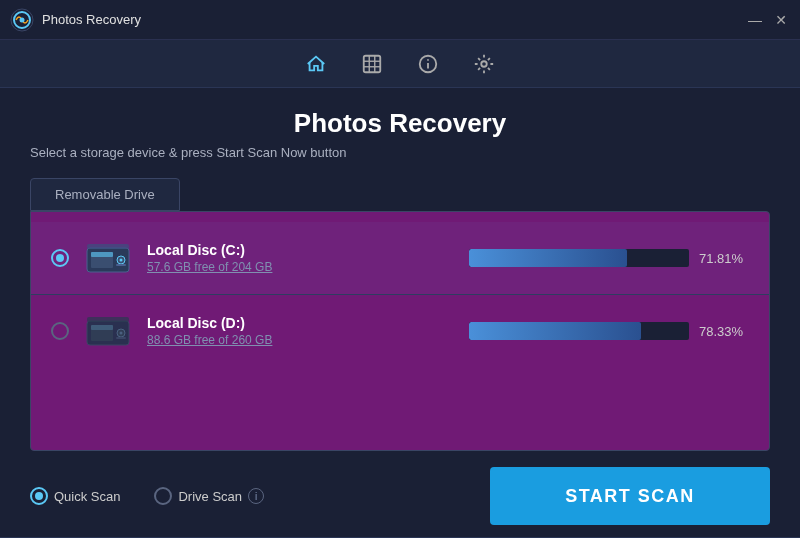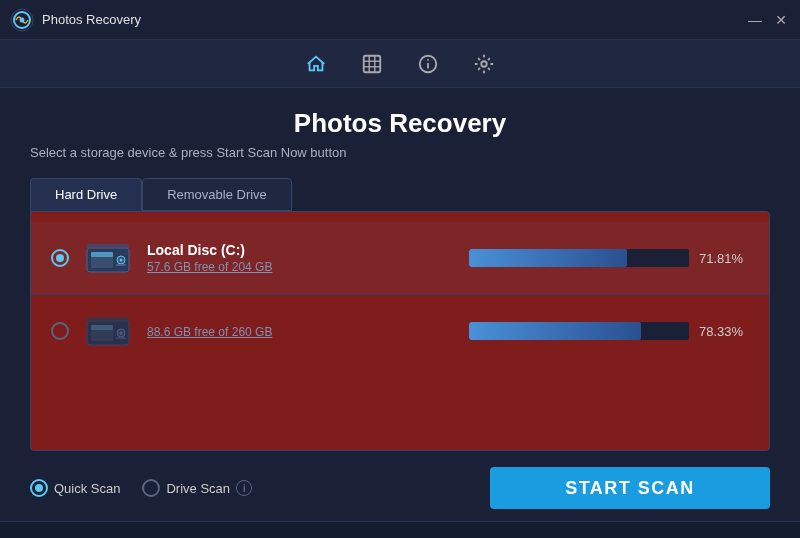--- a/index.html
+++ b/index.html
@@ -108,21 +108,21 @@
       border-radius: 4px 4px 0 0;
     }
     .tab.active {
       background: #253050;
       color: #ffffff;
       border-bottom: 1px solid #253050;
     }
 
     
     .drive-list-container {
-      background: #7f1d1d;
+      background: #701a75;
       border: 1px solid #3a4565;
       border-radius: 0 4px 4px 4px;
       padding: 10px 0;
       min-height: 240px;
     }
 
     .drive-item {
       display: flex;
       align-items: center;
       padding: 16px 20px;
@@ -208,21 +208,21 @@
     
     .bottom-section {
       display: flex;
       align-items: center;
       padding: 16px 0 12px 0;
       gap: 30px;
     }
     .scan-options {
       display: flex;
       align-items: flex-end;
-      gap: 22px;
+      gap: 34px;
     }
     .scan-option {
       display: flex;
       align-items: center;
       gap: 6px;
       font-size: 13px;
       color: #ccc;
       cursor: pointer;
     }
     .scan-option .radio-btn {
@@ -238,21 +238,21 @@
       align-items: center;
       justify-content: center;
       font-size: 10px;
       color: #8090b0;
       cursor: pointer;
     }
 
     .start-scan-btn {
       flex: 1;
       max-width: 280px;
-      height: 42px;
+      height: 58px;
       background: #1a9de0;
       color: #fff;
       font-size: 18px;
       font-weight: 700;
       letter-spacing: 1.5px;
       border: none;
       border-radius: 4px;
       cursor: pointer;
       margin-left: auto;
     }
@@ -314,21 +314,20 @@
       <path d="M12 2v3M12 19v3M2 12h3M19 12h3M5.6 5.6l2.1 2.1M16.3 16.3l2.1 2.1M5.6 18.4l2.1-2.1M16.3 7.7l2.1-2.1" stroke="#aaa" stroke-width="2"></path>
     </svg>
   </div>
 </div>
 
 <div class="main-content">
   <h1 class="page-title">Photos Recovery</h1>
   <p class="page-subtitle">Select a storage device &amp; press Start Scan Now button</p>
 
   <div class="tabs">
-    <div class="tab active">Hard Drive</div>
     <div class="tab">Removable Drive</div>
   </div>
 
   <div class="drive-list-container">
 
     <div class="drive-item selected">
       <div class="radio-btn checked"></div>
       <svg class="drive-icon" viewBox="0 0 50 40">
         <rect x="4" y="10" width="42" height="24" rx="3" fill="#2a3a5a" stroke="#4a6090" stroke-width="1"></rect>
         <rect x="8" y="14" width="22" height="16" rx="1" fill="#3a4e70"></rect>
@@ -355,20 +354,21 @@
       <svg class="drive-icon" viewBox="0 0 50 40">
         <rect x="4" y="10" width="42" height="24" rx="3" fill="#2a3050" stroke="#3a4565" stroke-width="1"></rect>
         <rect x="8" y="14" width="22" height="16" rx="1" fill="#303d55"></rect>
         <rect x="8" y="14" width="22" height="5" rx="1" fill="#4a7090" opacity="0.6"></rect>
         <circle cx="38" cy="22" r="4" fill="#303d55" stroke="#4a6080" stroke-width="1"></circle>
         <circle cx="38" cy="22" r="1.5" fill="#4a6080"></circle>
         <rect x="33" y="26" width="10" height="2" rx="1" fill="#3a4565"></rect>
         <rect x="4" y="6" width="42" height="5" rx="2" fill="#2a3a50" opacity="0.7"></rect>
       </svg>
       <div class="drive-info">
+        <div class="drive-name">Local Disc (D:)</div>
         <div class="drive-size">88.6 GB free of 260 GB</div>
       </div>
       <div class="drive-usage">
         <div class="progress-bar-bg">
           <div class="progress-bar-fill" style="width:78.33%"></div>
         </div>
         <span class="usage-percent">78.33%</span>
       </div>
     </div>
   </div>

